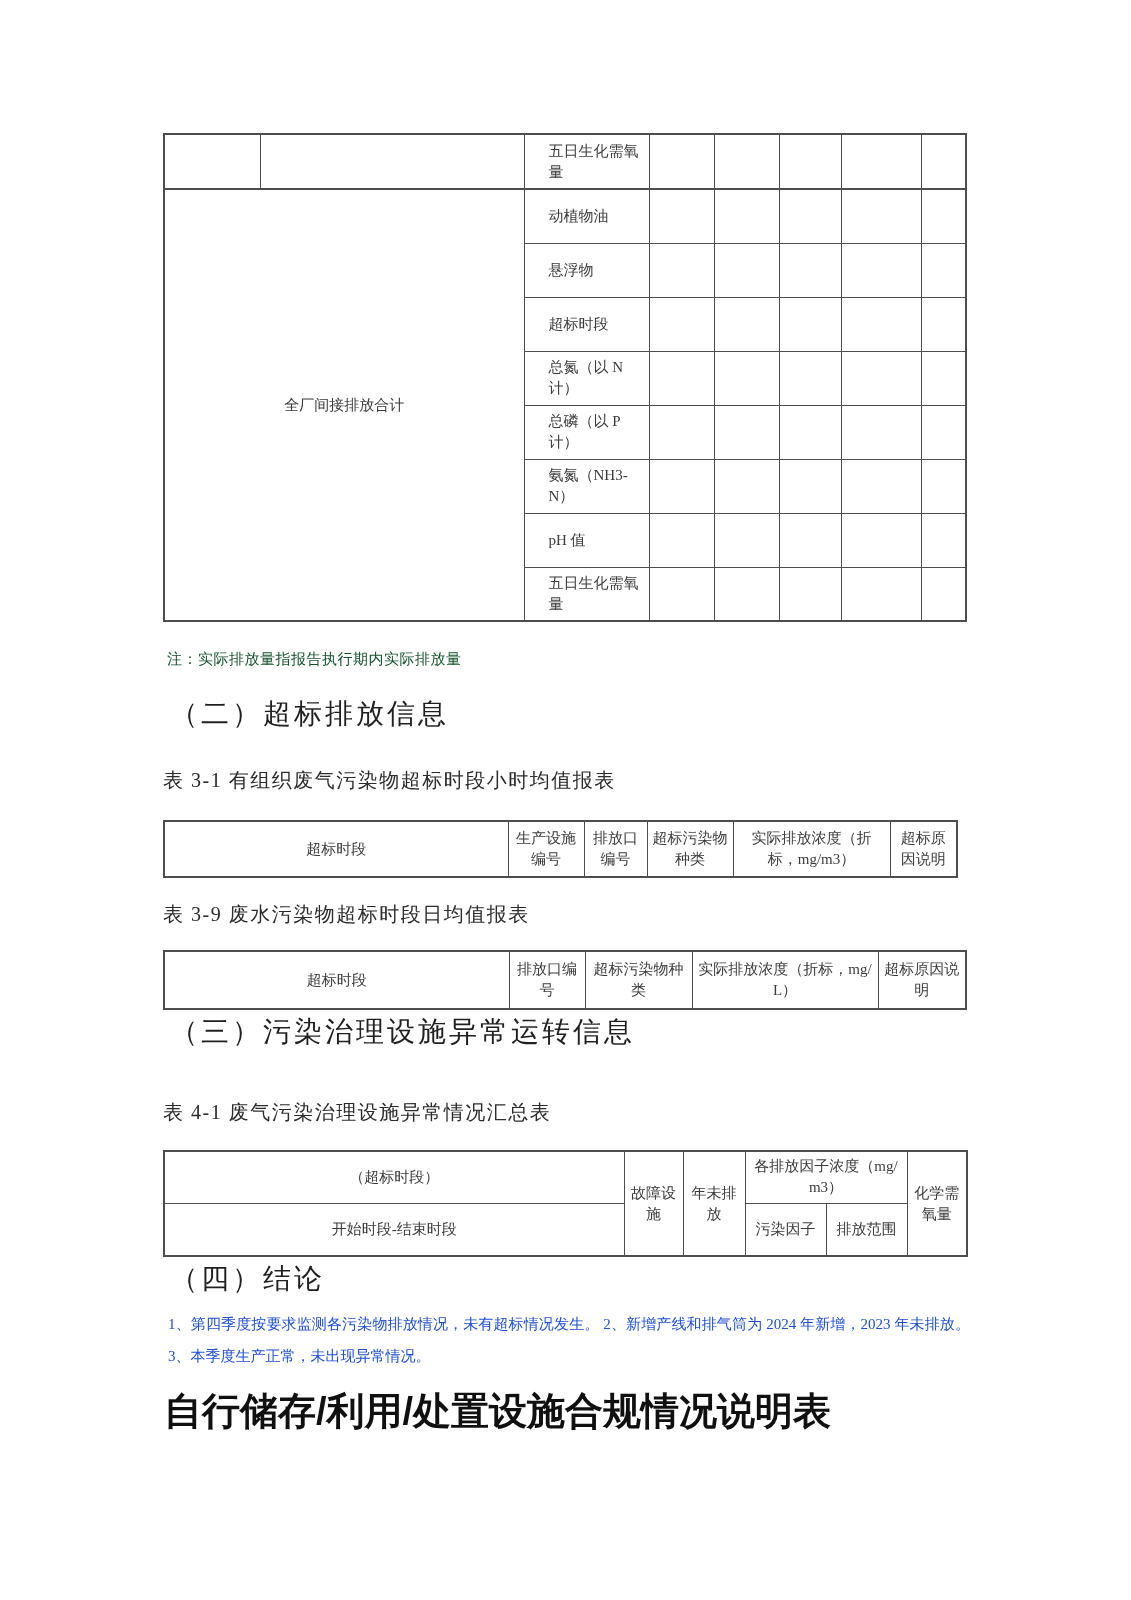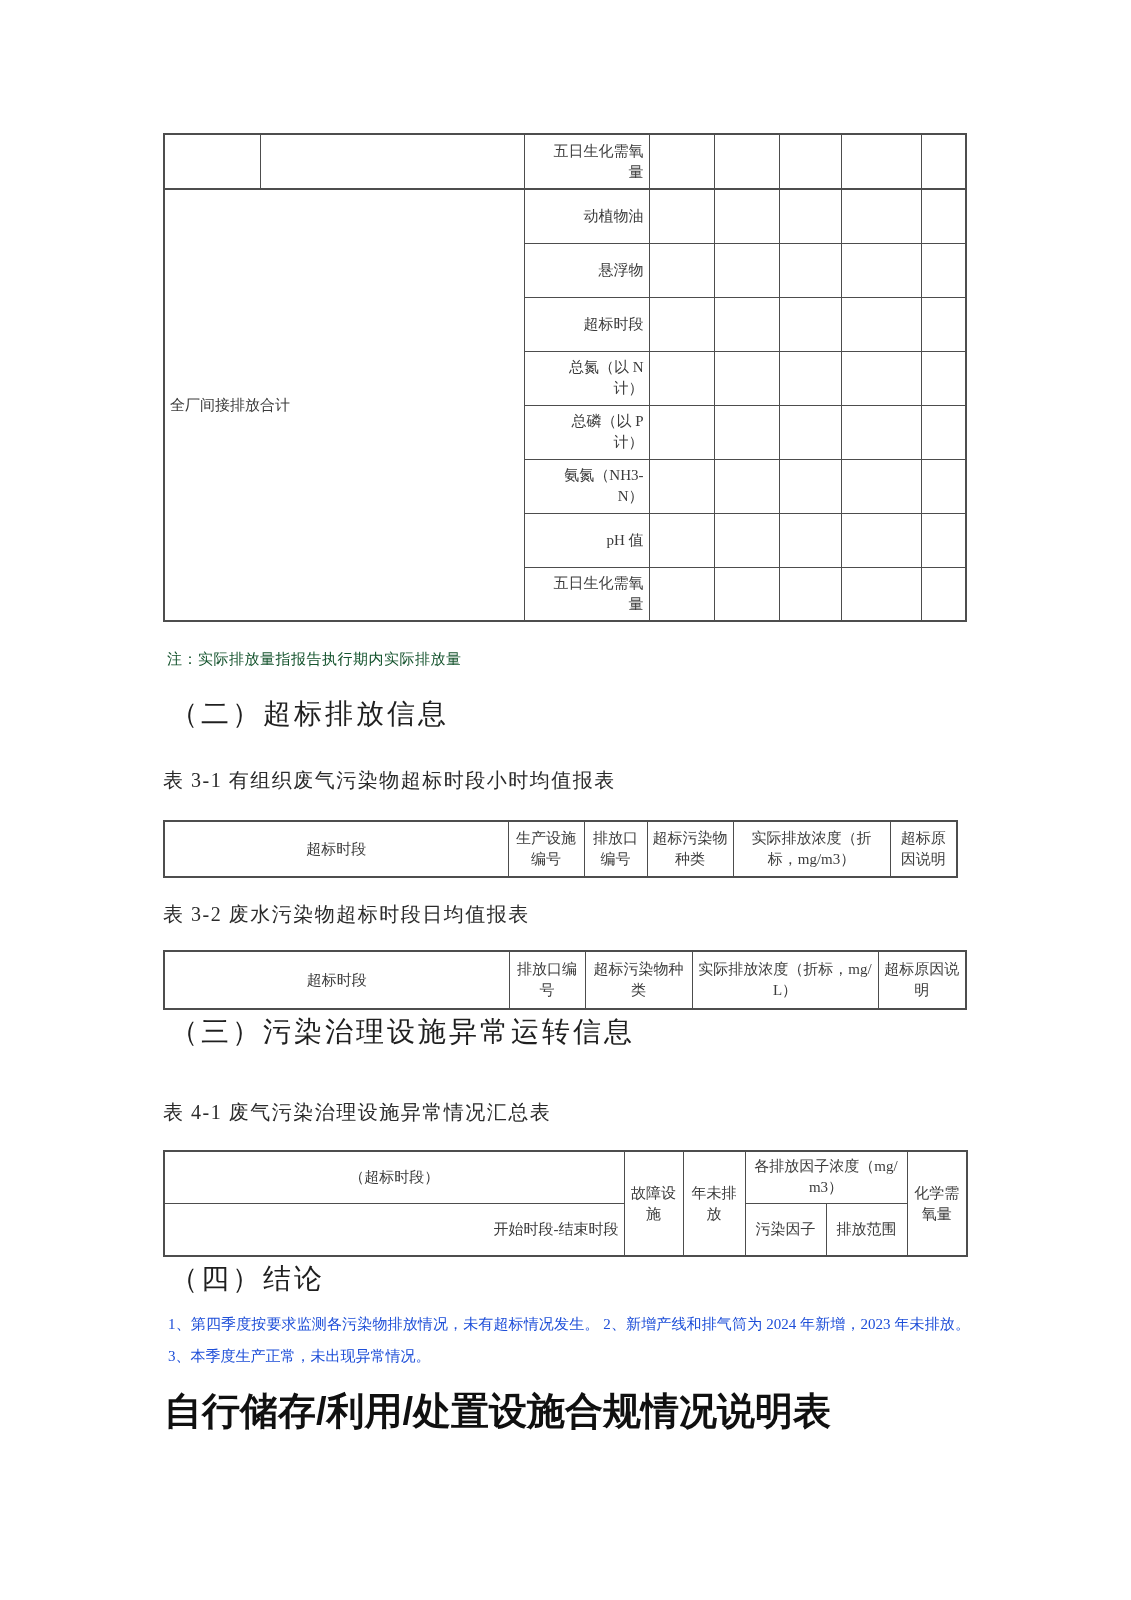--- a/index.html
+++ b/index.html
@@ -13,31 +13,31 @@
   table.doc td {
     border:1px solid #4d4d4d; font-size:15px; color:#3b3b3b;
     padding:2px 5px; vertical-align:middle; text-align:center; line-height:1.4;
     overflow:hidden; word-break:break-all;
   }
   
   .t-main { left:163px; top:133px; width:802px; border:2px solid #4d4d4d; }
   .t-main tr { height:54px; }
   .t-main tr.r1 { height:55px; }
   .t-main tr.r1 td { border-bottom:2px solid #4d4d4d; }
-  .t-main td.param { text-align:right; padding-left:24px; }
-  .t-main td.merged { text-align:left; }
+  .t-main td.param { text-align:left; padding-left:24px; }
+  .t-main td.merged { text-align:center; }
   
   .t31 { left:163px; top:820px; width:793px; border:2px solid #4d4d4d; }
   .t31 tr { height:56px; }
   .t32 { left:163px; top:950px; width:802px; border:2px solid #4d4d4d; }
   .t32 tr { height:58px; }
   .t41 { left:163px; top:1150px; width:803px; border:2px solid #4d4d4d; }
   .t41 tr.ra { height:52px; }
   .t41 tr.rb { height:53px; }
-  .t41 td.left { text-align:right; }
+  .t41 td.left { text-align:center; }
   
   .note { position:absolute; left:167px; top:650px; font-size:15px; color:#14532d; letter-spacing:0.5px; }
   .hd { position:absolute; left:170px; font-size:28px; font-weight:400; color:#1f1f1f; letter-spacing:3px; white-space:nowrap; }
   .hd2 { top:695px; }
   .hd3 { top:1013px; }
   .hd4 { top:1260px; }
   .t-title { position:absolute; text-align:left; font-size:20px; color:#2b2b2b; letter-spacing:1.5px; white-space:nowrap; }
   .tt31 { left:163px; top:767px; width:793px; }
   .tt32 { left:163px; top:901px; width:802px; }
   .tt41 { left:163px; top:1099px; width:803px; }
@@ -161,21 +161,21 @@
         <td>超标时段</td>
         <td>生产设施编号</td>
         <td>排放口编号</td>
         <td>超标污染物种类</td>
         <td>实际排放浓度（折标，mg/m3）</td>
         <td>超标原因说明</td>
       </tr>
     </tbody>
   </table>
 
-  <div class="t-title tt32">表 3-2 废水污染物超标时段日均值报表</div>
+  <div class="t-title tt32">表 3-9 废水污染物超标时段日均值报表</div>
   <table class="doc t32">
     <colgroup>
       <col style="width:345px">
         <col style="width:76px">
         <col style="width:107px">
       <col style="width:186px">
         <col style="width:88px">
     </colgroup>
     <tbody>
       <tr>

